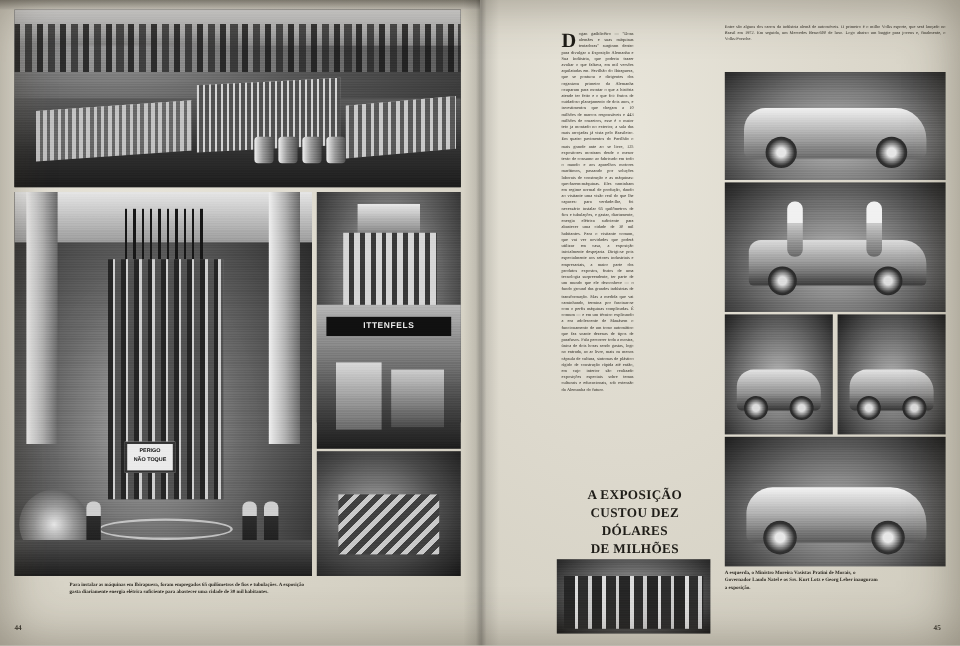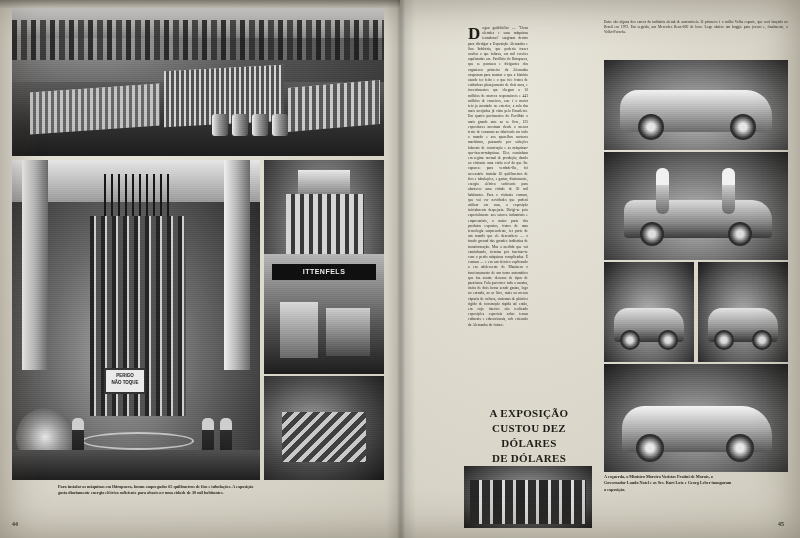--- a/index.html
+++ b/index.html
@@ -394,21 +394,21 @@
     <div class="body-text dropcap">Dogan gaúblicêiro — "Dons alemães e suas máquinas tentadoras" surgiram dentro para divulgar a Exposição Alemanha e Sua Indústria, que poderia trazer avaliar o que faltava, em mil versões aquilatadas em. Pavilhão do Ibirapuera, que se pontuou e dirigentes dos organizou primeiro da Alemanha ocuparam para montar o que a história atende ter feito e o que foi: frutos de cuidadoso planejamento de dois anos, e investimentos que chegam a 10 milhões de marcos responsáveis e 443 milhões de cruzeiros, esse é o maior teto ja montado no exterior, a sala das mais arrojadas já vista pelo Brasileiro. Em quatro pavimentos do Pavilhão o mais grande ante ao se livre, 125 expositores mostram desde o menor texto de consumo ao fabricado em todo o mundo e aos aparelhos motores marítimos, passando por soluções laborais de construção e as máquinas-que-fazem-máquinas. Eles caminham em regime normal de produção, dando ao visitante uma visão real do que lhe capaces: para verdade-lhe, foi necessário instalar 65 quilômetros de fios e tubulações, e gastar, diariamente, energia elétrica suficiente para abastecer uma cidade de 30 mil habitantes. Para o visitante comum, que vai ver novidades que poderá utilizar em casa, a exposição inicialmente despejaria. Dirigi-se pois especialmente aos setores industriais e empresariais, a maior parte dos produtos expostos, frutos de uma tecnologia surpreendente, ter parte de um mundo que ele desconhece — o fundo ground das grandes indústrias de transformação. Mas a medida que vai caminhando, termina por fascinar-se com o perfis máquinas complicadas. É comum — e em um técnico explicando a era adolescente de Mauásem o funcionamento de um tomo automático que faz soante dezenas de tipos de parafusos. Fala percorrer toda a mostra, única de dois horas sendo gastas, logo no entrada, ao ar livre, mais ou menos cápsula de cultura, sintomas de plástico rígido de construção rápida até então, em cujo interior são realizado exposições especiais sobre temas culturais e educacionais, sob extensão da Alemanha do futuro.</div>
   </div>
 
   <div class="col" id="col-2">
     <div class="body-text">Entre são alguns dos carros da indústria alemã de automóveis. O primeiro é o milho Volks esporte, que será lançado no Brasil em 1972. Em seguida, um Mercedes Benz-600 de luxo. Logo abaixo um buggie para jovens e, finalmente, o Volks-Porsche.</div>
   </div>
 
   <div id="headline">
     <div>A EXPOSIÇÃO</div>
     <div>CUSTOU DEZ DÓLARES</div>
-    <div>DE DÓLARES</div>
+    <div>DE MILHÕES</div>
   </div>
 
   <div class="photo" id="ph-car1">
     <div class="body"></div>
     <div class="wheel" style="left:34px;"></div>
     <div class="wheel" style="left:126px;"></div>
     <div class="grain"></div>
   </div>
 
   <div class="photo" id="ph-car2">

